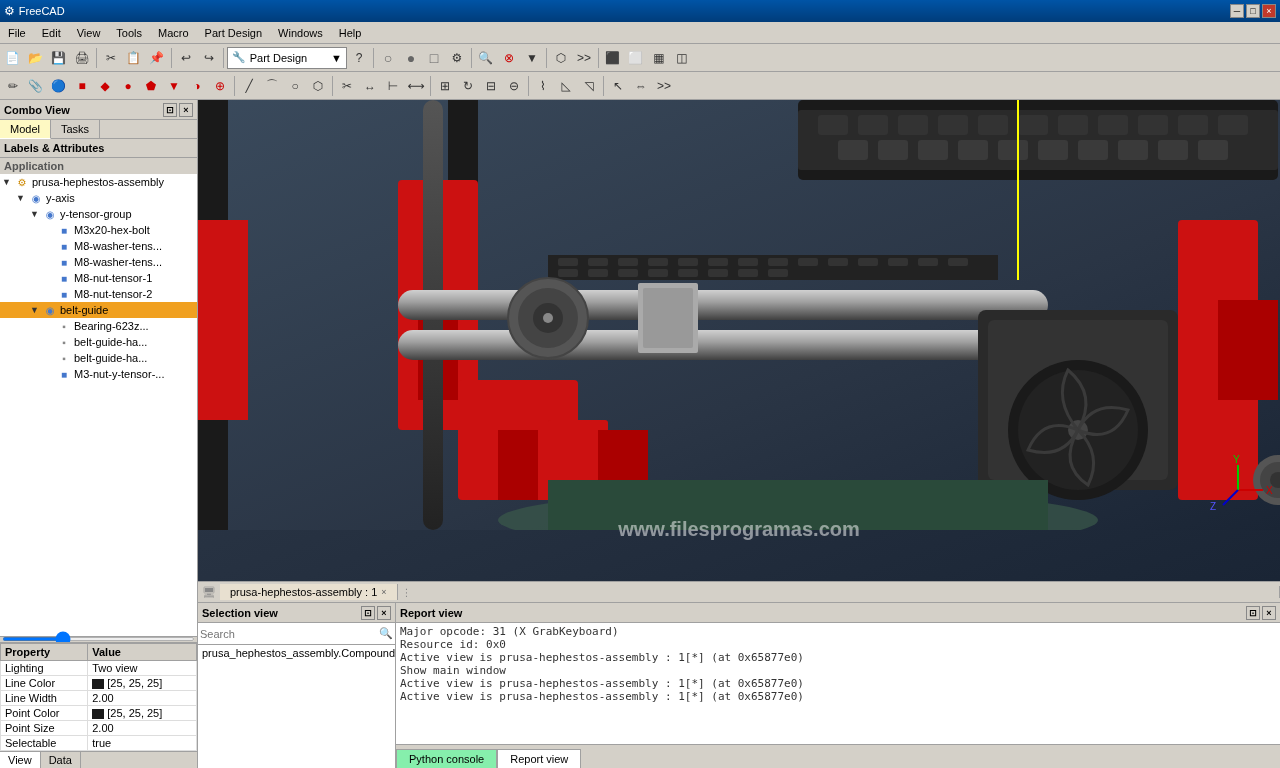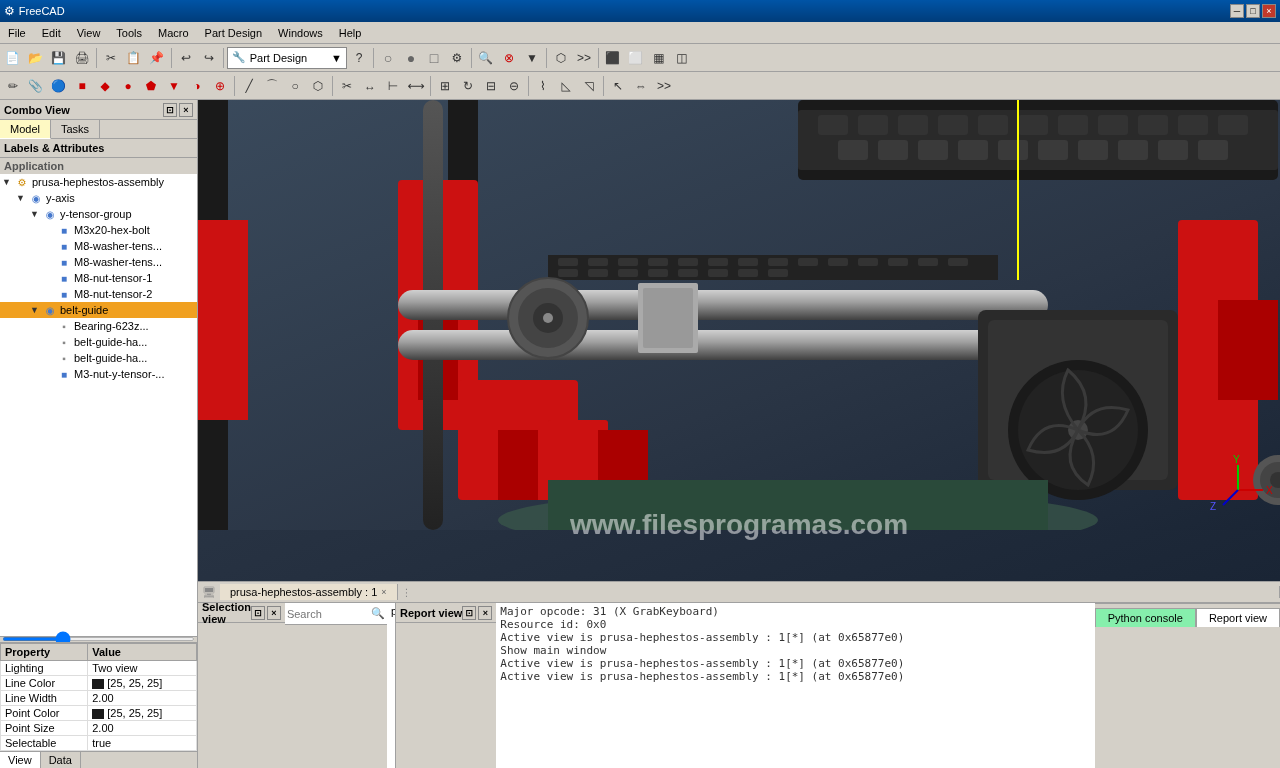--- a/index.html
+++ b/index.html
@@ -248,21 +248,21 @@
       display: flex;
       flex: 1;
       overflow: hidden;
     }
 
     #selection-view {
       width: 198px;
       flex-shrink: 0;
       border-right: 1px solid #a0a0a0;
       display: flex;
-      flex-direction: row;
+      flex-direction: column;
       background: #d4d0c8;
     }
     #sel-view-header {
       height: 20px;
       background: #d4d0c8;
       display: flex;
       align-items: center;
       justify-content: space-between;
       padding: 0 4px;
       border-bottom: 1px solid #a0a0a0;
@@ -288,21 +288,21 @@
       background: white;
       overflow-y: auto;
       font-size: 11px;
       padding: 2px 4px;
     }
 
     
     #report-view-area {
       flex: 1;
       display: flex;
-      flex-direction: row;
+      flex-direction: column;
       overflow: hidden;
     }
     #report-view-header {
       height: 20px;
       background: #d4d0c8;
       display: flex;
       align-items: center;
       justify-content: space-between;
       padding: 0 4px;
       border-bottom: 1px solid #a0a0a0;
@@ -341,21 +341,21 @@
       position: absolute;
       top: 0; left: 0; right: 0; bottom: 0;
     }
 
     
     #watermark {
       position: absolute;
       bottom: 40px;
       left: 50%;
       transform: translateX(-50%);
-      font-size: 28px;
+      font-size: 20px;
       font-weight: bold;
       color: rgba(255,255,255,0.5);
       pointer-events: none;
       white-space: nowrap;
       margin-top: 46px;
     }
 
     
     ::-webkit-scrollbar { width: 12px; height: 12px; }
     ::-webkit-scrollbar-track { background: #d4d0c8; }

